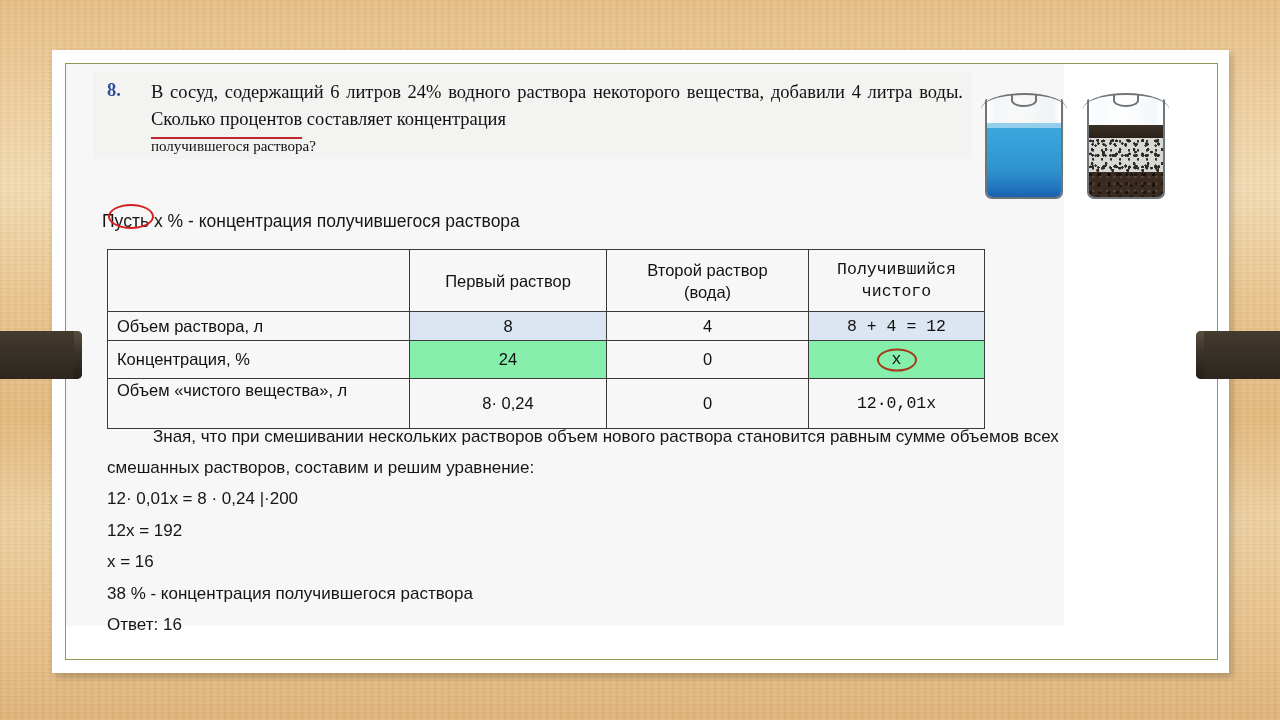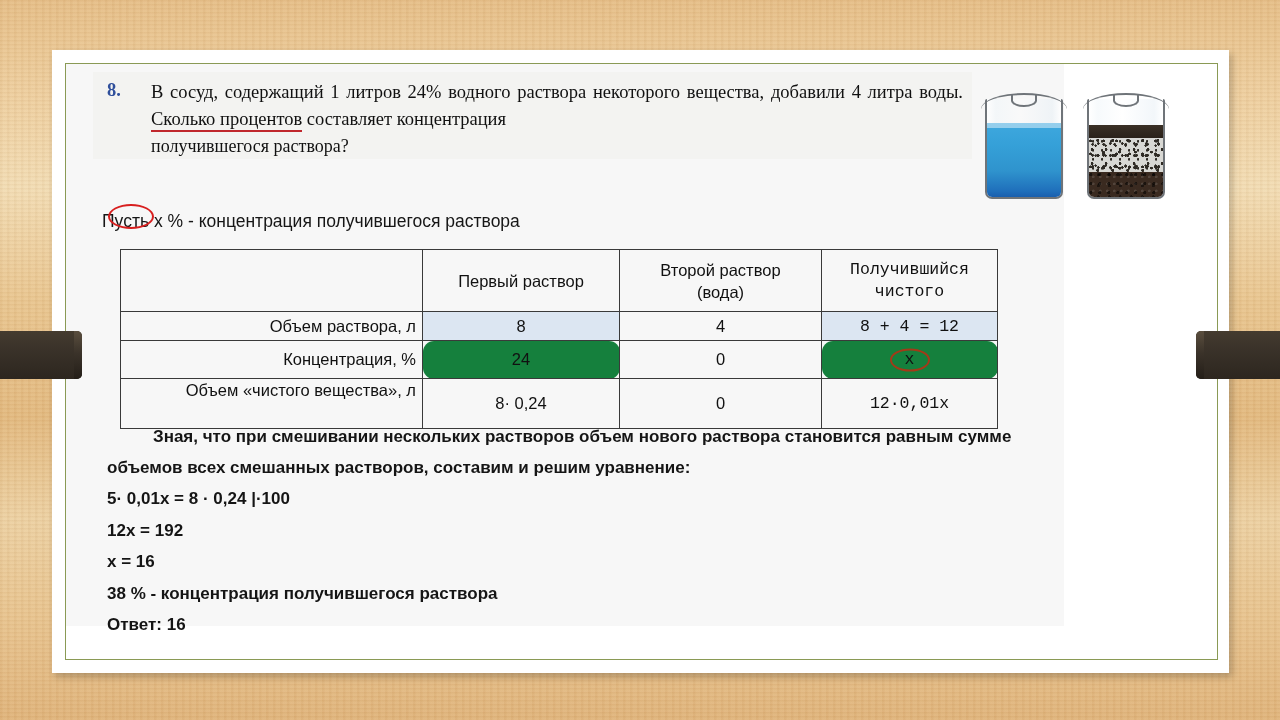--- a/index.html
+++ b/index.html
@@ -129,27 +129,27 @@
     width: 812px;
     font-size: 18.5px;
     line-height: 27px;
     text-align: justify;
     text-align-last: left;
     color: #111;
   }
   #problem-text .nw { white-space: nowrap; }
   .underline-red {
     border-bottom: 2px solid #c0272d;
-    padding-bottom: 1px;
+    padding-bottom: 8px;
   }
   #problem-line3 {
     position: absolute;
     left: 58px;
     top: 61px;
-    font-size: 18px;
+    font-size: 15px;
     line-height: 27px;
     color: #111;
   }
 
   
   #beakers {
     position: absolute;
     left: 915px;
     top: 5px;
     width: 225px;
@@ -256,46 +256,46 @@
     width: 46px;
     height: 25px;
     border: 2.2px solid #d81f1f;
     border-radius: 50%;
     pointer-events: none;
   }
 
   
   #solution-table {
     position: absolute;
-    left: 54px;
+    left: 41px;
     top: 185px;
     width: 877px;
     border-collapse: collapse;
     font-size: 16.5px;
     color: #111;
     table-layout: fixed;
   }
   #solution-table td, #solution-table th {
     border: 1.4px solid #3a3a3a;
     padding: 0 6px;
     font-weight: normal;
     text-align: center;
     vertical-align: middle;
   }
-  #solution-table .col-label { width: 302px; text-align: right; padding-left: 9px; }
+  #solution-table .col-label { width: 302px; text-align: left; padding-left: 9px; }
   #solution-table .col-a { width: 197px; }
   #solution-table .col-b { width: 202px; text-align: center; }
   #solution-table .col-c { width: 176px; font-family: Liberation Mono, monospace; }
   #solution-table .head-row td { height: 62px; line-height: 22px; }
   #solution-table .row-vol td { height: 29px; }
   #solution-table .row-con td { height: 38px; }
   #solution-table .row-pure td { height: 50px; }
   #solution-table .row-pure .col-label { vertical-align: top; padding-top: 2px; }
   .cell-blue  { background: #dce6f2; }
-  .cell-green { background: #15803d; border-radius: 11px; }
+  .cell-green { background: #86efac; }
   .cell-x { position: relative; }
   #ellipse-x {
     position: absolute;
     left: 50%;
     top: 50%;
     transform: translate(-50%,-50%);
     width: 40px;
     height: 23px;
     border: 2.2px solid #a33a18;
     border-radius: 50%;
@@ -303,21 +303,20 @@
   }
 
   
   #solution-text {
     position: absolute;
     left: 41px;
     top: 357px;
     width: 960px;
     font-size: 17px;
     color: #151515;
-    font-weight: bold;
   }
   #solution-intro {
     text-indent: 46px;
     line-height: 31px;
     width: 955px;
   }
   .eq-line { line-height: 31.5px; }
 </style>
 </head>
 <body>
@@ -329,21 +328,21 @@
 
 <div id="slide-card">
   <div id="card-border">
 
     <div id="content-panel">
 
       <div id="problem-block">
         <span id="problem-number">8.</span>
 
         <div id="problem-text">
-          <span>В сосуд, содержащий 1 литров 24% водного раствора некоторого вещества,</span>
+          <span>В сосуд, содержащий 6 литров 24% водного раствора некоторого вещества,</span>
           <span>добавили 4 литра воды.</span>
           <span class="underline-red nw">Сколько процентов</span>
           <span>составляет концентрация</span>
         </div>
         <div id="problem-line3">получившегося раствора?</div>
       </div>
 
       <div id="assumption-line">
         <span>Пусть</span><span>&nbsp;</span><span>x % -</span><span>&nbsp;</span><span>концентрация получившегося раствора</span>
       </div>
@@ -382,21 +381,21 @@
           <td class="col-label">Объем «чистого вещества», л</td>
           <td class="col-a">8· 0,24</td>
           <td class="col-b">0</td>
           <td class="col-c">12·0,01х</td>
         </tr>
       </tbody>
         </table>
 
       <div id="solution-text">
         <div id="solution-intro">Зная, что при смешивании нескольких растворов объем нового раствора становится равным сумме объемов всех смешанных растворов, составим и решим уравнение:</div>
-        <div class="eq-line">5· 0,01х  = 8 · 0,24 |·100</div>
+        <div class="eq-line">12· 0,01х  = 8 · 0,24 |·200</div>
         <div class="eq-line">12х = 192</div>
         <div class="eq-line">х = 16</div>
         <div class="eq-line">38 % - концентрация получившегося раствора</div>
         <div class="eq-line">Ответ: 16</div>
       </div>
 
     </div>
 
     <div id="beakers">
       <div class="beaker">

